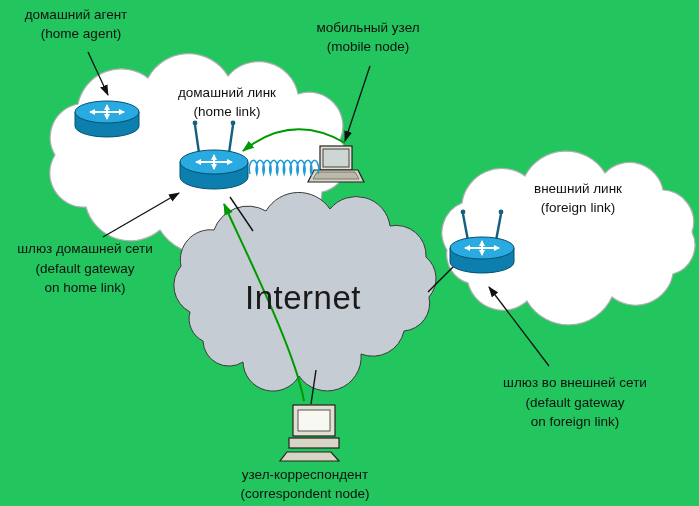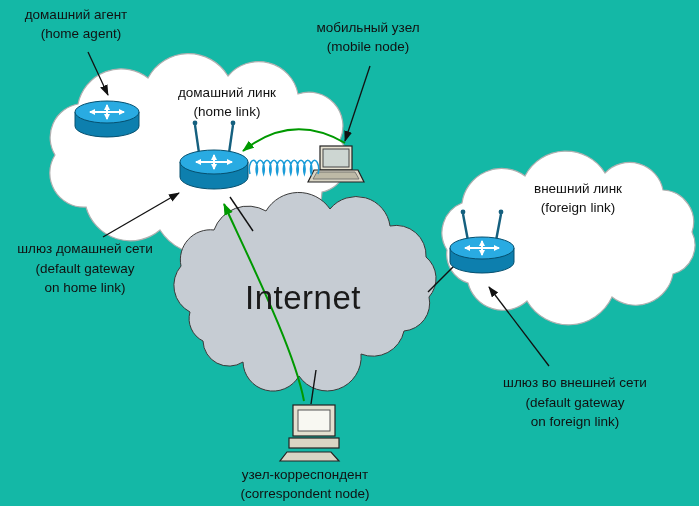--- a/index.html
+++ b/index.html
@@ -1,20 +1,20 @@
 <!DOCTYPE html>
 <html><head>
 <meta charset="utf-8">
 <style>
   html, body { margin: 0; padding: 0; background: #ffffff; }
   .canvas {
     position: relative;
     width: 699px;
     height: 506px;
-    background: #14b8a6;
+    background: #22c55e;
     overflow: hidden;
     font-family: "Liberation Sans", "DejaVu Sans", sans-serif;
   }
   svg { display: block; }
   text {
     font-family: "Liberation Sans", "DejaVu Sans", sans-serif;
     font-size: 13.5px;
     fill: #111111;
   }
   text.internet {

